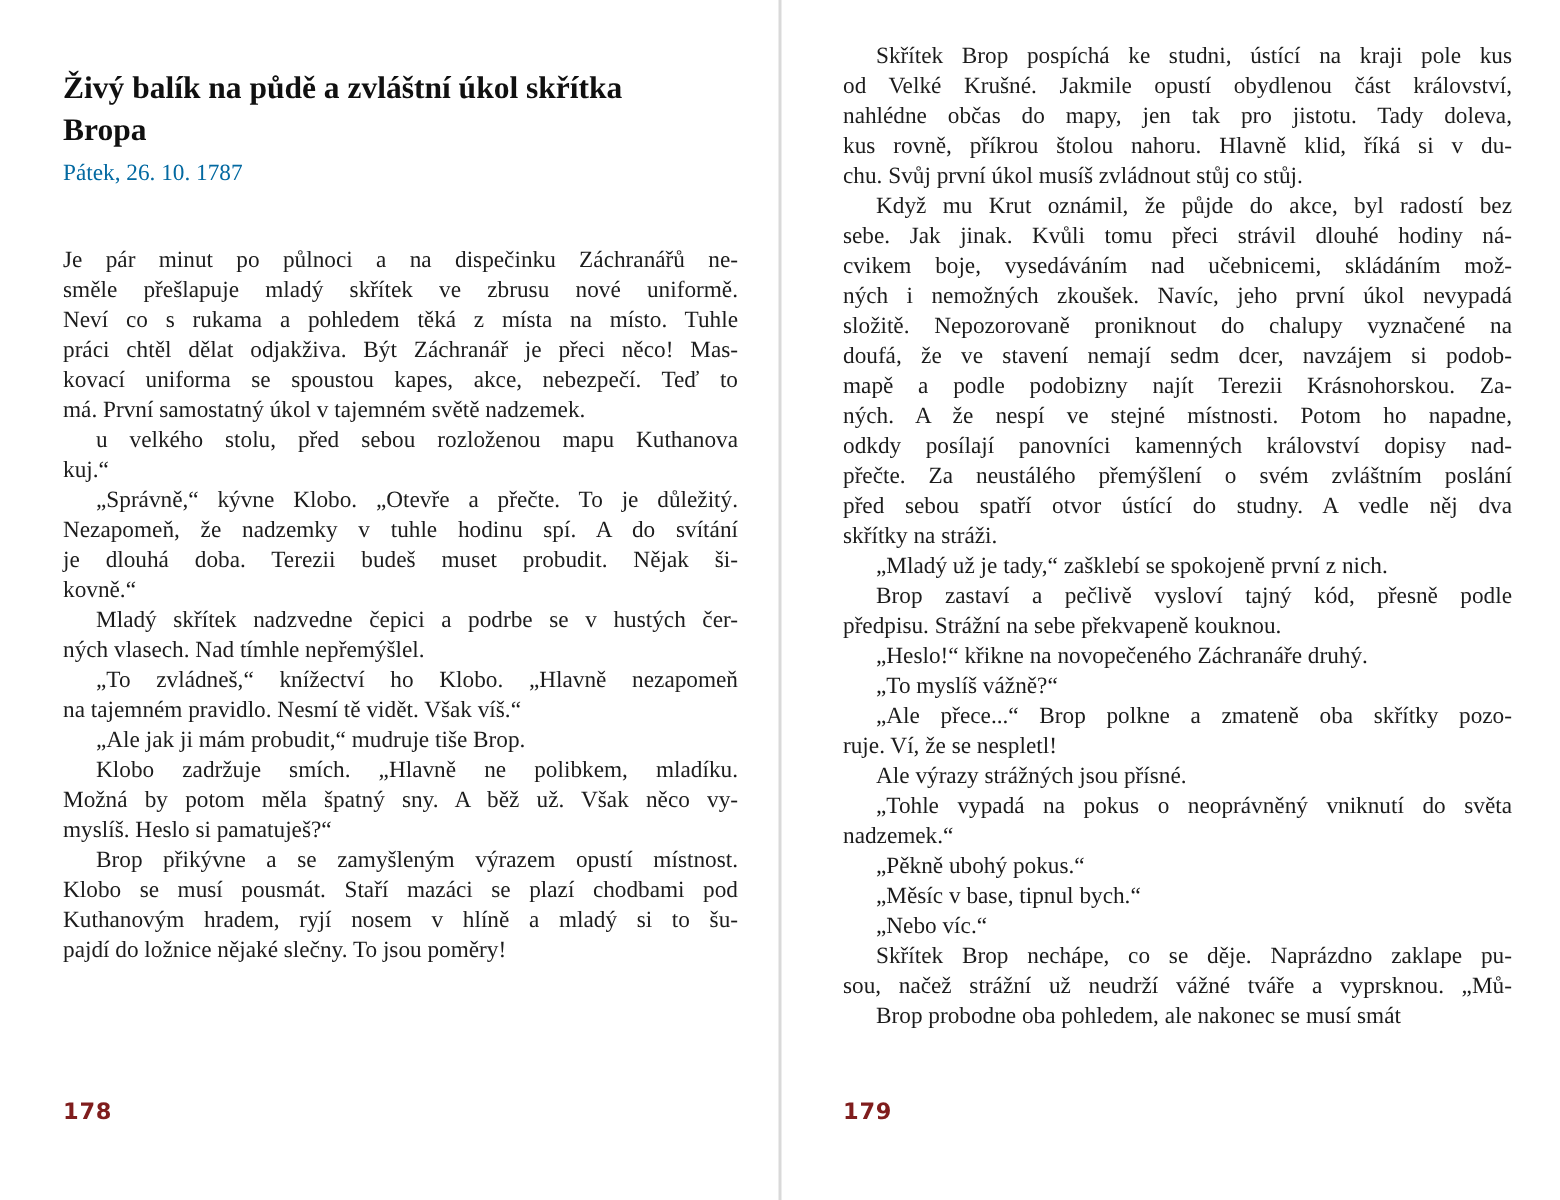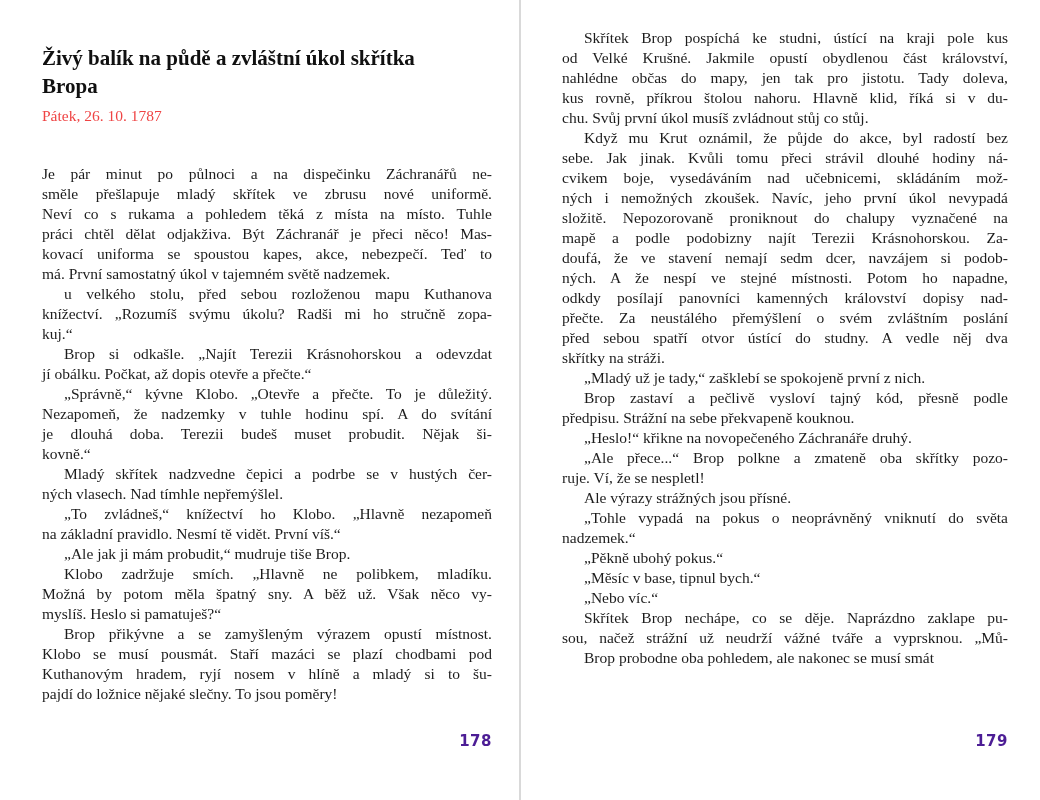--- a/index.html
+++ b/index.html
@@ -17,39 +17,39 @@
   .page-right { left:562px; width:446px; }
 
   .chapter-heading {
     position:absolute; top:44px; left:0; width:100%;
     font-size:21px; font-weight:bold; line-height:28px; color:#101010;
   }
   .chapter-heading .h-line { white-space:nowrap; }
 
   .chapter-date {
     position:absolute; top:107px; left:0;
-    font-size:15.5px; color:#ef4444;
+    font-size:15.5px; color:#0369a1;
   }
 
   .body-text {
     position:absolute; left:0; width:100%;
     font-size:15.5px; line-height:20px; color:#1c1c1c;
   }
   .page-left  .body-text { top:164px; }
   .page-right .body-text { top:28px; }
 
   .line { text-align:justify; text-align-last:justify; }
   .line.last { text-align-last:left; }
   .para.indent .line:first-child { text-indent:22px; }
 
   .page-number {
     position:absolute; top:732px; left:0; width:100%;
-    text-align:right;
+    text-align:left;
     font-family:"DejaVu Sans", sans-serif; font-weight:bold;
-    font-size:15px; letter-spacing:0.5px; color:#4c1d95;
+    font-size:15px; letter-spacing:0.5px; color:#7f1d1d;
   }
 </style>
 </head>
 <body>
 
 <div class="spread">
 
   <section class="page page-left">
     <h1 class="chapter-heading">
       <div class="h-line">Živý balík na půdě a zvláštní úkol skřítka</div>
@@ -60,40 +60,35 @@
         <div class="para">
           <div class="line">Je pár minut po půlnoci a na dispečinku Záchranářů ne-</div>
           <div class="line">směle přešlapuje mladý skřítek ve zbrusu nové uniformě.</div>
           <div class="line">Neví co s rukama a pohledem těká z místa na místo. Tuhle</div>
           <div class="line">práci chtěl dělat odjakživa. Být Záchranář je přeci něco! Mas-</div>
           <div class="line">kovací uniforma se spoustou kapes, akce, nebezpečí. Teď to</div>
           <div class="line last">má. První samostatný úkol v tajemném světě nadzemek.</div>
         </div>
         <div class="para indent">
           <div class="line">u velkého stolu, před sebou rozloženou mapu Kuthanova</div>
-          <div class="line">knížectví. „Rozumíš svýmu úkolu? Radši mi ho stručně zopa-</div>
           <div class="line last">kuj.“</div>
-        </div>
-        <div class="para indent">
-          <div class="line">Brop si odkašle. „Najít Terezii Krásnohorskou a odevzdat</div>
-          <div class="line last">jí obálku. Počkat, až dopis otevře a přečte.“</div>
         </div>
         <div class="para indent">
           <div class="line">„Správně,“ kývne Klobo. „Otevře a přečte. To je důležitý.</div>
           <div class="line">Nezapomeň, že nadzemky v tuhle hodinu spí. A do svítání</div>
           <div class="line">je dlouhá doba. Terezii budeš muset probudit. Nějak ši-</div>
           <div class="line last">kovně.“</div>
         </div>
         <div class="para indent">
           <div class="line">Mladý skřítek nadzvedne čepici a podrbe se v hustých čer-</div>
           <div class="line last">ných vlasech. Nad tímhle nepřemýšlel.</div>
         </div>
         <div class="para indent">
           <div class="line">„To zvládneš,“ knížectví ho Klobo. „Hlavně nezapomeň</div>
-          <div class="line last">na základní pravidlo. Nesmí tě vidět. První víš.“</div>
+          <div class="line last">na tajemném pravidlo. Nesmí tě vidět. Však víš.“</div>
         </div>
         <div class="para indent">
           <div class="line last">„Ale jak ji mám probudit,“ mudruje tiše Brop.</div>
         </div>
         <div class="para indent">
           <div class="line">Klobo zadržuje smích. „Hlavně ne polibkem, mladíku.</div>
           <div class="line">Možná by potom měla špatný sny. A běž už. Však něco vy-</div>
           <div class="line last">myslíš. Heslo si pamatuješ?“</div>
         </div>
         <div class="para indent">
@@ -116,37 +111,40 @@
           <div class="line">nahlédne občas do mapy, jen tak pro jistotu. Tady doleva,</div>
           <div class="line">kus rovně, příkrou štolou nahoru. Hlavně klid, říká si v du-</div>
           <div class="line last">chu. Svůj první úkol musíš zvládnout stůj co stůj.</div>
         </div>
         <div class="para indent">
           <div class="line">Když mu Krut oznámil, že půjde do akce, byl radostí bez</div>
           <div class="line">sebe. Jak jinak. Kvůli tomu přeci strávil dlouhé hodiny ná-</div>
           <div class="line">cvikem boje, vysedáváním nad učebnicemi, skládáním mož-</div>
           <div class="line">ných i nemožných zkoušek. Navíc, jeho první úkol nevypadá</div>
           <div class="line">složitě. Nepozorovaně proniknout do chalupy vyznačené na</div>
+          <div class="line">doufá, že ve stavení nemají sedm dcer, navzájem si podob-</div>
           <div class="line">mapě a podle podobizny najít Terezii Krásnohorskou. Za-</div>
-          <div class="line">doufá, že ve stavení nemají sedm dcer, navzájem si podob-</div>
           <div class="line">ných. A že nespí ve stejné místnosti. Potom ho napadne,</div>
           <div class="line">odkdy posílají panovníci kamenných království dopisy nad-</div>
           <div class="line">přečte. Za neustálého přemýšlení o svém zvláštním poslání</div>
           <div class="line">před sebou spatří otvor ústící do studny. A vedle něj dva</div>
           <div class="line last">skřítky na stráži.</div>
         </div>
         <div class="para indent">
           <div class="line last">„Mladý už je tady,“ zašklebí se spokojeně první z nich.</div>
         </div>
         <div class="para indent">
           <div class="line">Brop zastaví a pečlivě vysloví tajný kód, přesně podle</div>
           <div class="line last">předpisu. Strážní na sebe překvapeně kouknou.</div>
         </div>
         <div class="para indent">
           <div class="line last">„Heslo!“ křikne na novopečeného Záchranáře druhý.</div>
+        </div>
+        <div class="para indent">
+          <div class="line last">„To myslíš vážně?“</div>
         </div>
         <div class="para indent">
           <div class="line">„Ale přece...“ Brop polkne a zmateně oba skřítky pozo-</div>
           <div class="line last">ruje. Ví, že se nespletl!</div>
         </div>
         <div class="para indent">
           <div class="line last">Ale výrazy strážných jsou přísné.</div>
         </div>
         <div class="para indent">
           <div class="line">„Tohle vypadá na pokus o neoprávněný vniknutí do světa</div>

